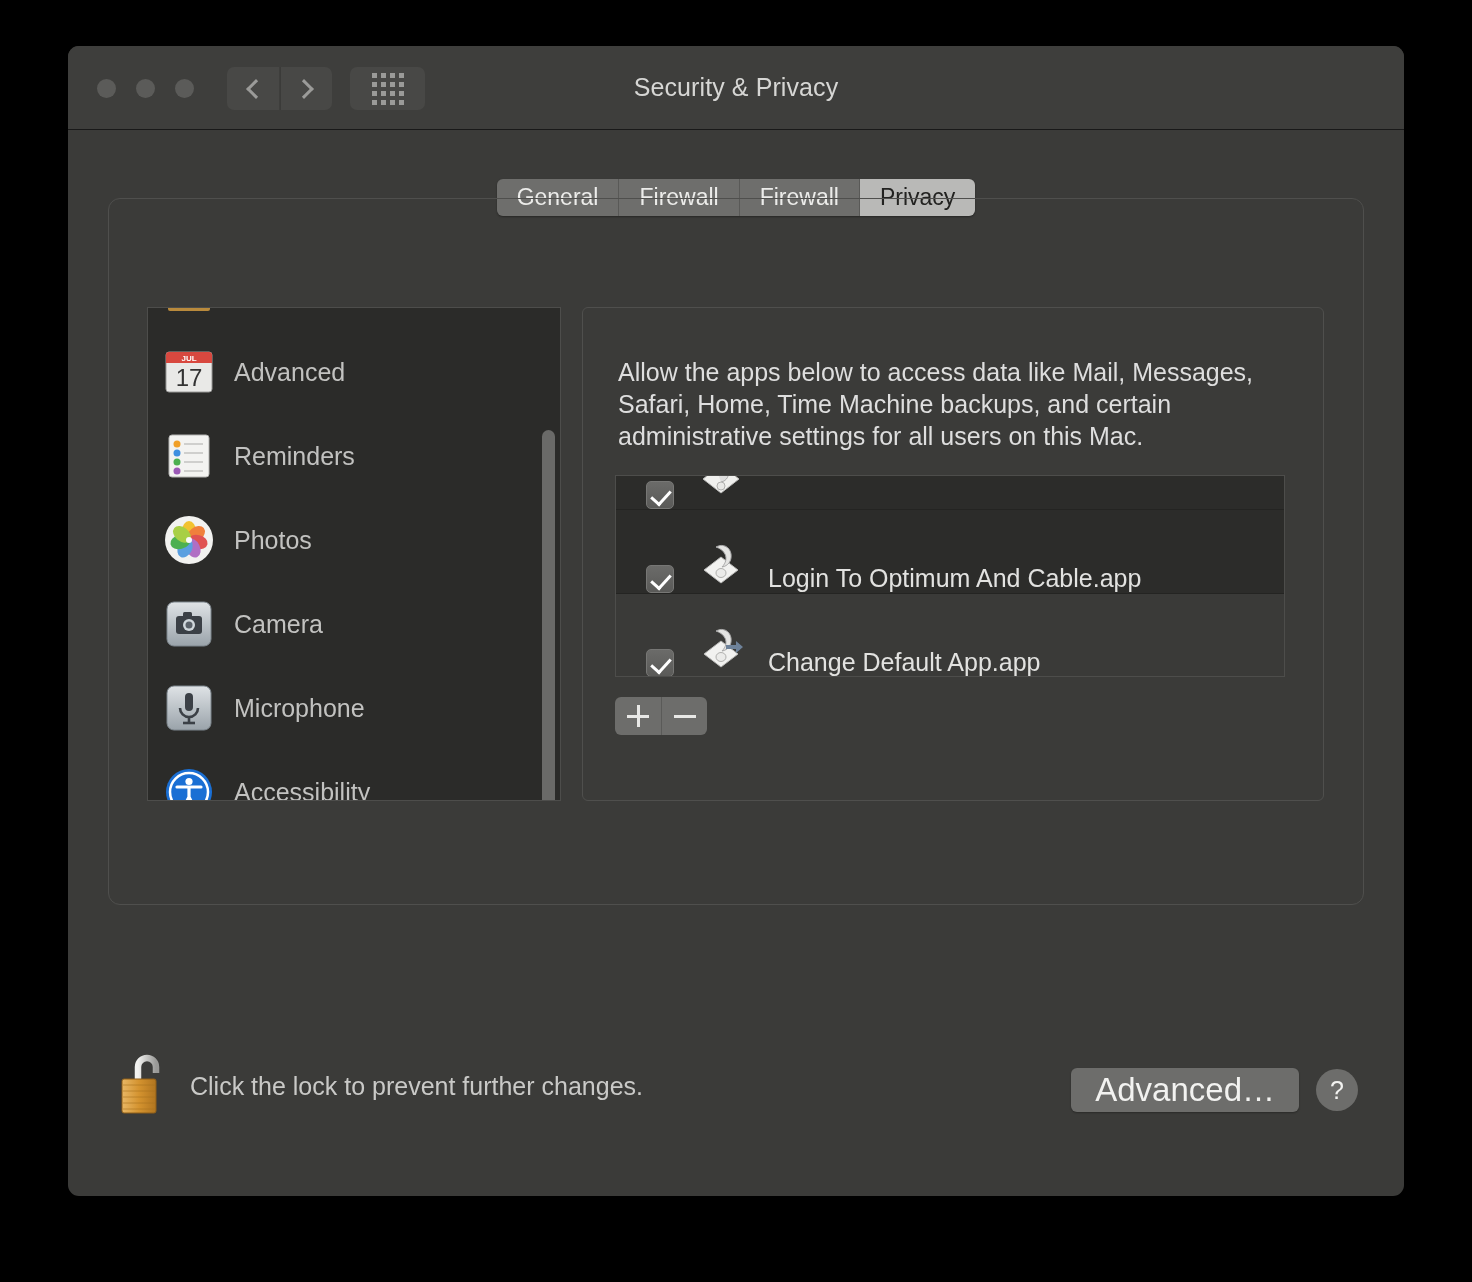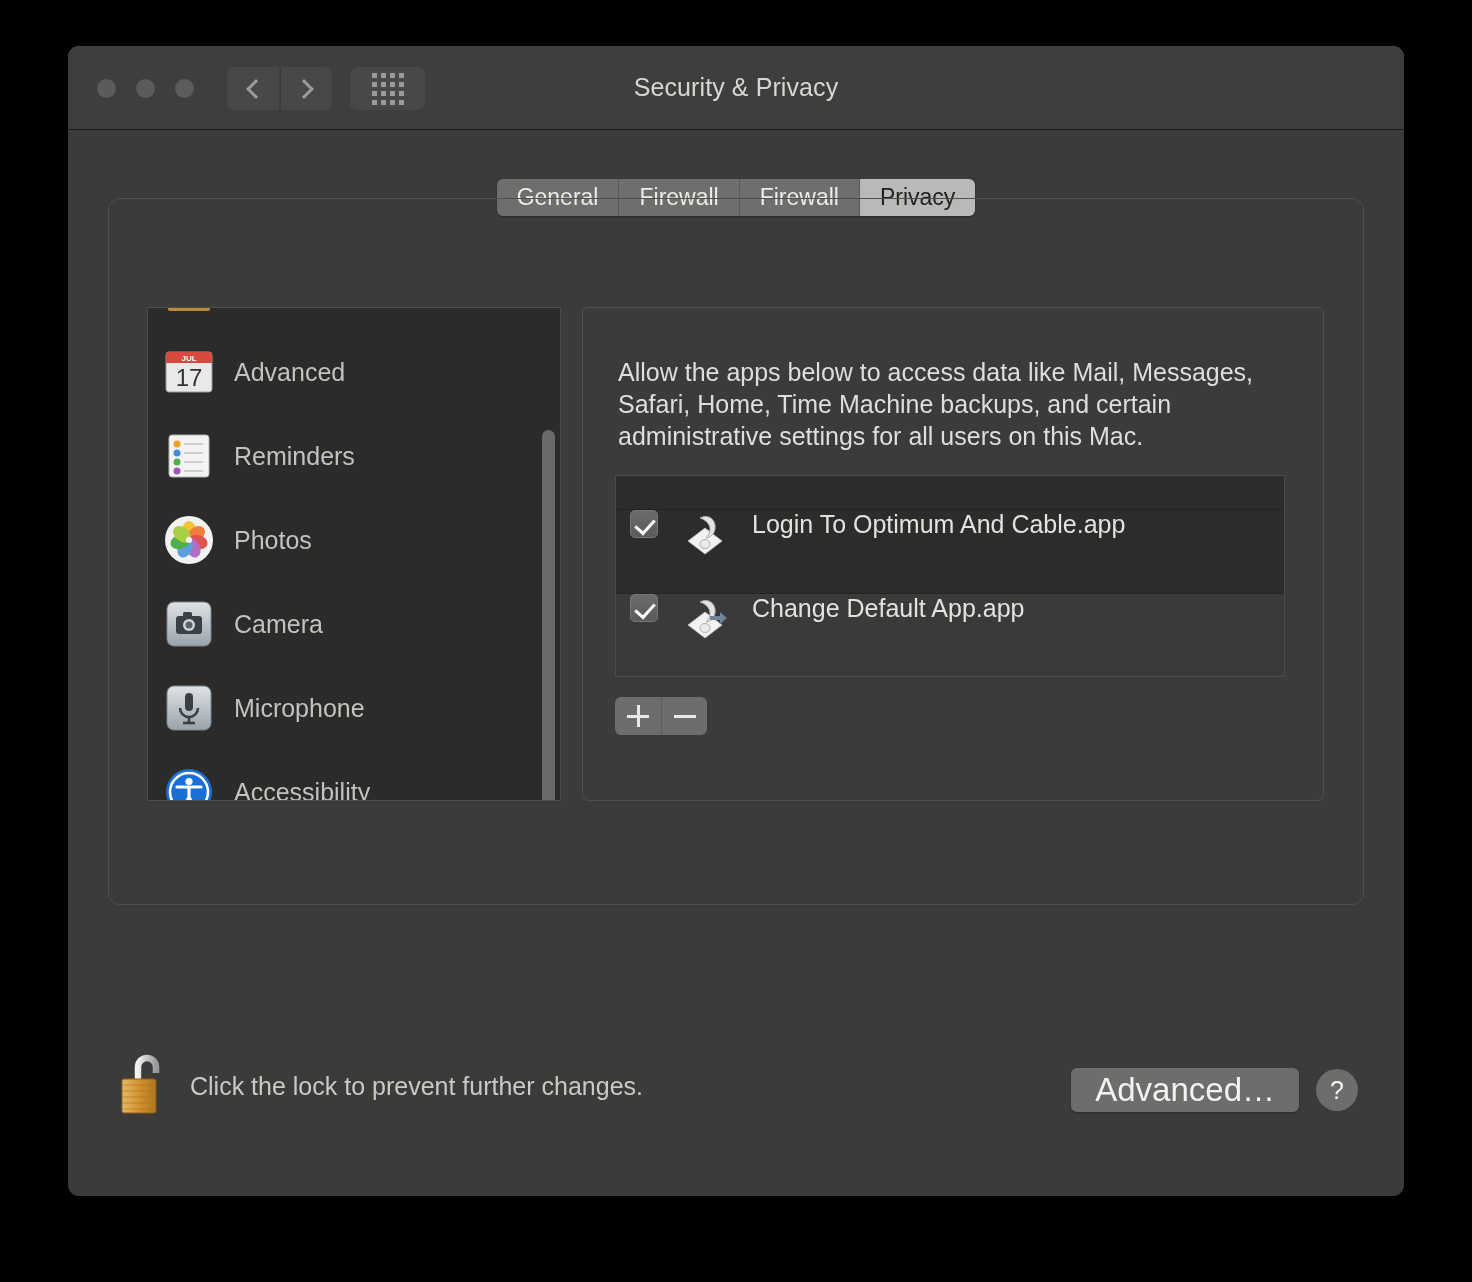--- a/index.html
+++ b/index.html
@@ -130,22 +130,22 @@
   #applist {
     position: absolute; left: 32px; top: 167px;
     width: 670px; height: 202px;
     background: #2c2c2a;
     border: 1px solid #4d4d4b;
     overflow: hidden;
   }
   #applist-scroller { position: absolute; left: 0; top: -50px; width: 100%; }
   .app-row {
     height: 84px;
-    display: flex; align-items: flex-start;
-    padding-left: 14px; gap: 20px;
+    display: flex; align-items: flex-end;
+    padding-left: 30px; gap: 20px;
     background: #2c2c2a;
     border-bottom: 1px solid #242422;
   }
   .app-row.alt { background: #3a3a38; }
   .app-label { font-size: 25px; color: #e2e2e0; }
 
   .checkbox {
     width: 28px; height: 28px; flex: 0 0 auto;
     border-radius: 5px;
     background: linear-gradient(#6b6b69, #5a5a58);

